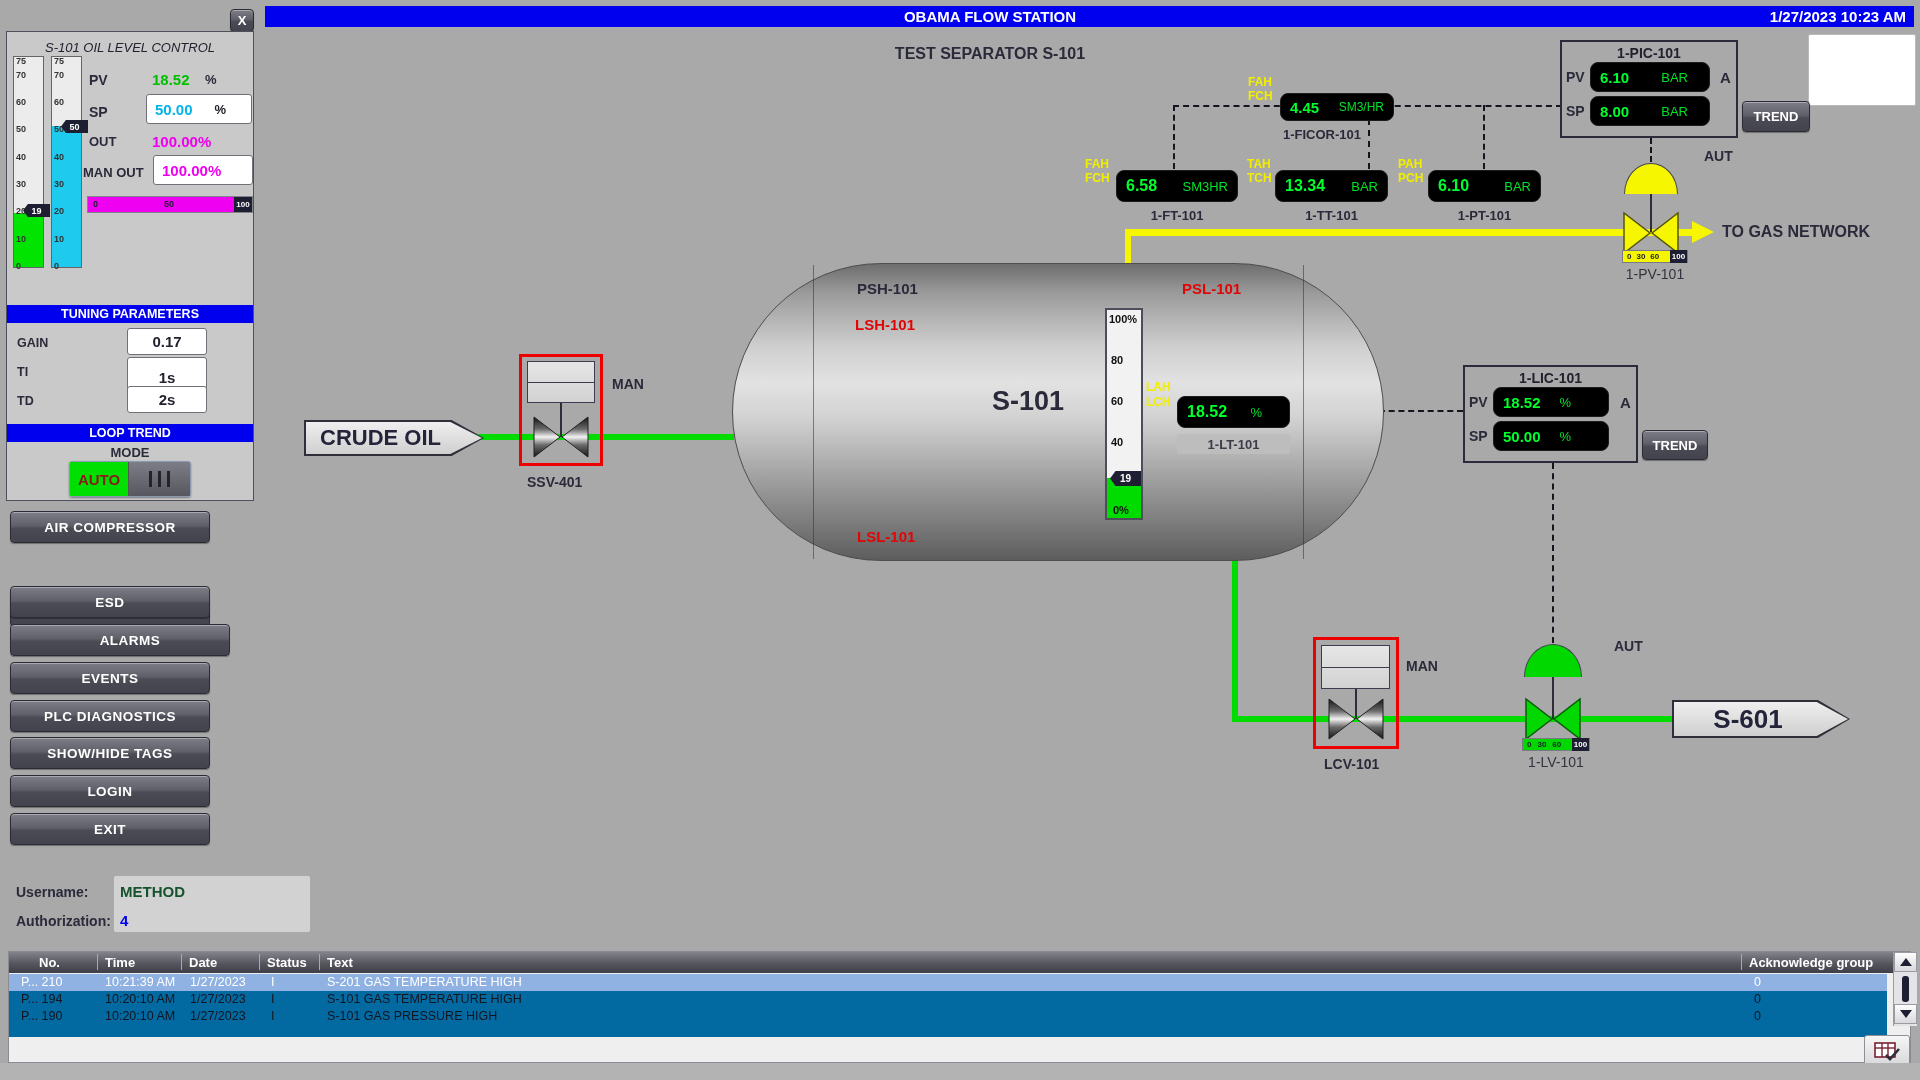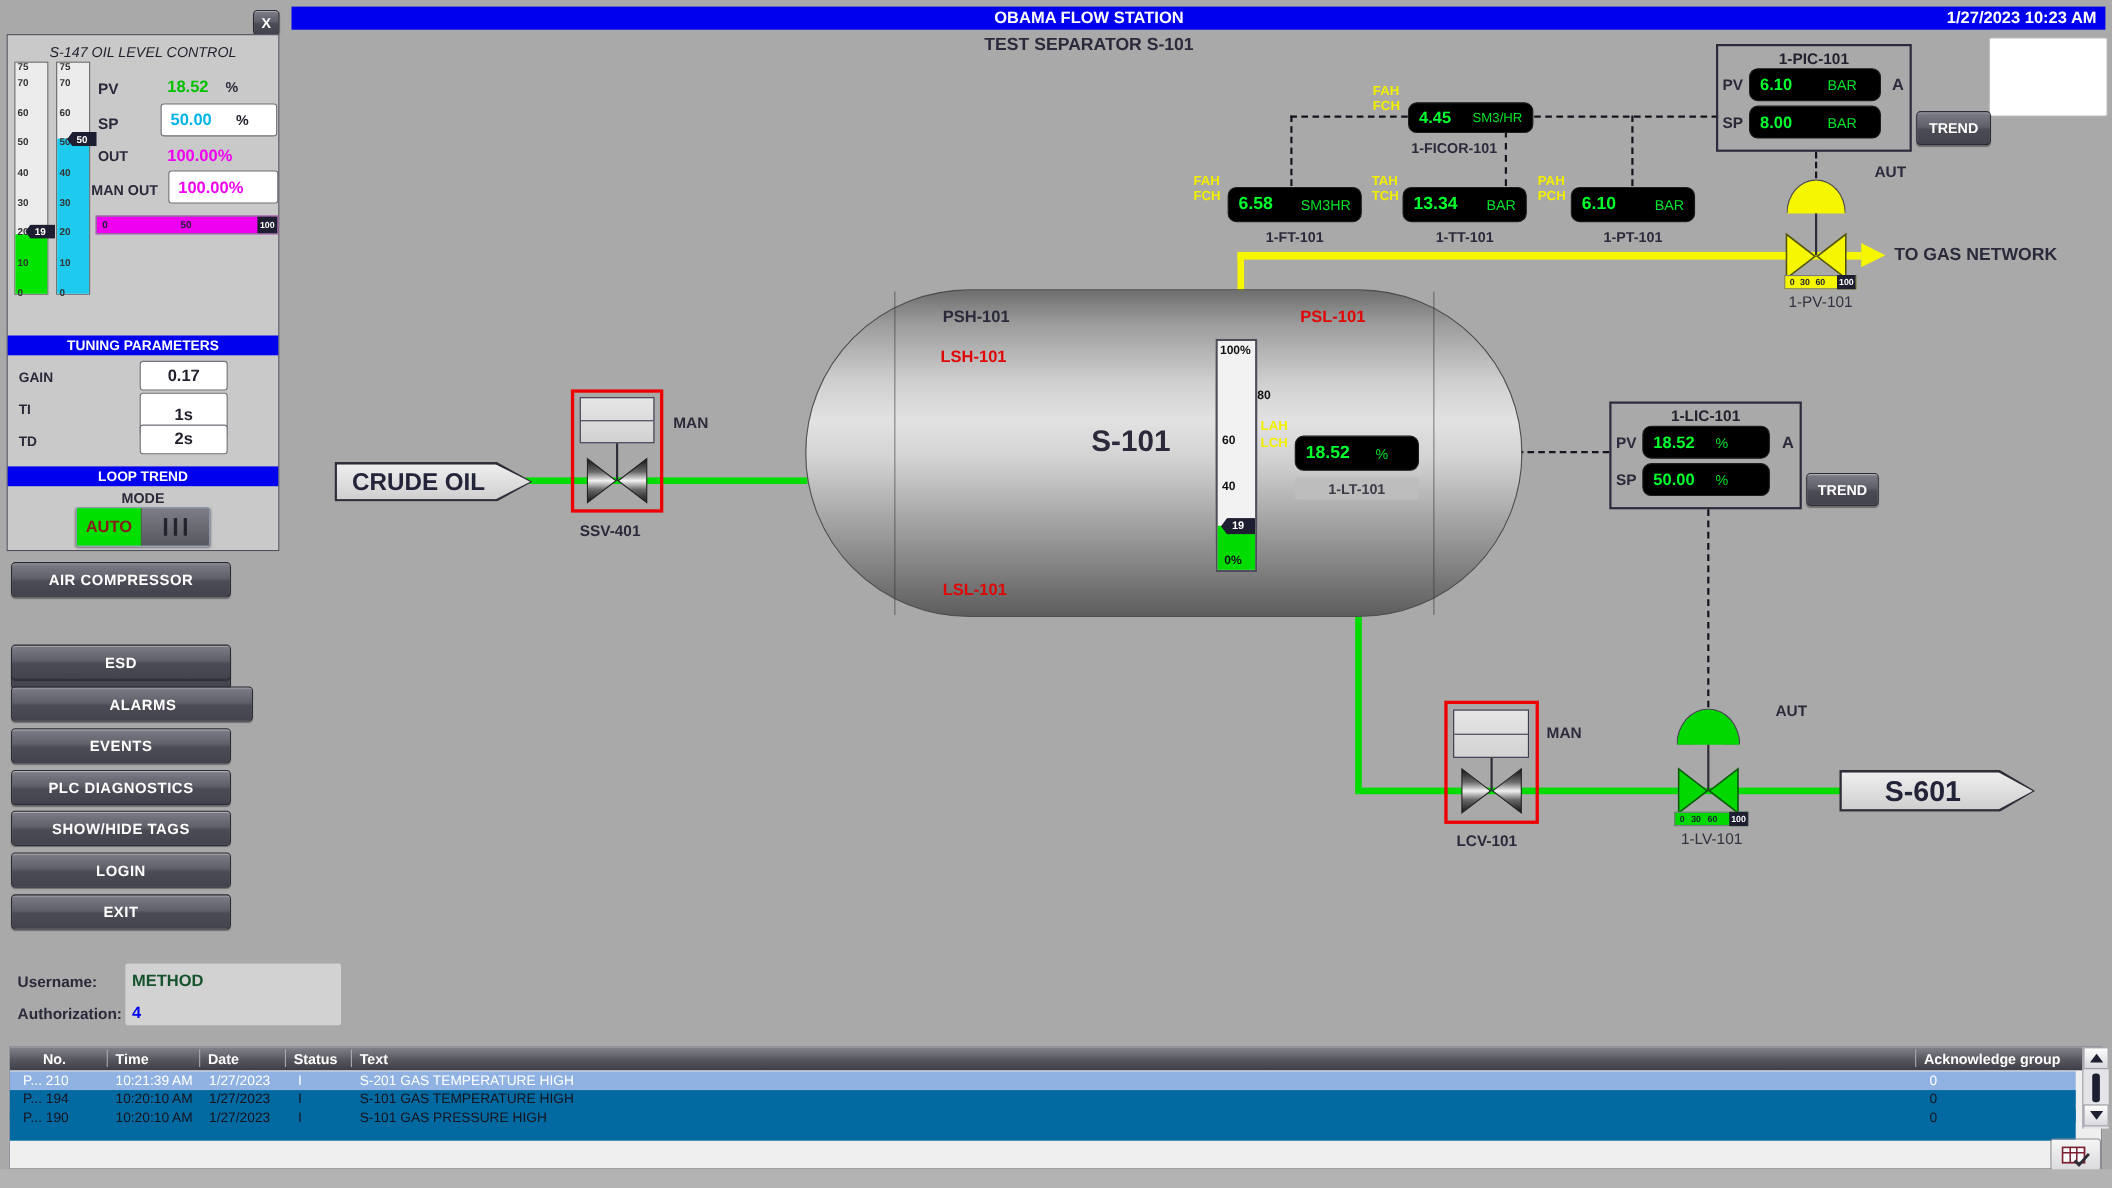--- a/index.html
+++ b/index.html
@@ -75,29 +75,29 @@
 </style>
 </head>
 <body>
 
 <div class="stage">
 
   <div class="abs bluebar" style="left:265px;top:6px;width:1649px;height:21px;font-size:15px;">
     <span style="position:absolute;left:0;width:1450px;text-align:center;">OBAMA FLOW STATION</span>
     <span style="position:absolute;right:8px;">1/27/2023 10:23 AM</span>
   </div>
-  <div class="abs dk" style="left:865px;top:32px;width:250px;text-align:center;font-size:16px;">TEST SEPARATOR S-101</div>
+  <div class="abs dk" style="left:865px;top:45px;width:250px;text-align:center;font-size:16px;">TEST SEPARATOR S-101</div>
   <div class="abs whitebox" style="left:1808px;top:34px;width:106px;height:70px;border-color:#bbb;"></div>
 
   <div class="abs btn3d" style="left:230px;top:9px;width:22px;height:21px;font-size:13px;">
     <span>X</span>
   </div>
 
   <div class="panel">
-    <div class="abs" style="left:0;top:8px;width:100%;text-align:center;font-style:italic;font-size:13px;color:#22222e;">S-147 OIL LEVEL CONTROL</div>
+    <div class="abs" style="left:0;top:8px;width:100%;text-align:center;font-style:italic;font-size:13px;color:#22222e;">S-101 OIL LEVEL CONTROL</div>
 
     <div class="scalebar" id="scale-pv" style="left:6px;top:24px;">
       <div class="fill" style="height:54px;background:#00e400;"></div>
     <span class="tick" style="top: -1px;">75</span>
         <span class="tick" style="top: 12.6667px;">70</span>
         <span class="tick" style="top: 40px;">60</span>
         <span class="tick" style="top: 67.3333px;">50</span>
         <span class="tick" style="top: 94.6667px;">40</span>
         <span class="tick" style="top: 122px;">30</span>
         <span class="tick" style="top: 149.333px;">20</span>
@@ -218,21 +218,21 @@
     <div class="abs" style="left:570px;top:1px;width:1px;height:294px;background:rgba(50,50,60,.55);"></div>
   </div>
   <div class="dk" style="left:857px;top:280px;font-size:15px;">PSH-101</div>
   <div class="dk red" style="left:1182px;top:280px;font-size:15px;">PSL-101</div>
   <div class="dk red" style="left:855px;top:316px;font-size:15px;">LSH-101</div>
   <div class="dk red" style="left:857px;top:528px;font-size:15px;">LSL-101</div>
   <div class="dk" style="left:992px;top:386px;font-size:27px;">S-101</div>
 
   <div class="abs" style="left:1105px;top:308px;width:38px;height:212px;background:#f2f2f2;border:2px solid #4e4e5a;box-sizing:border-box;">
     <span class="abs" style="left:2px;top:3px;font-size:11px;font-weight:bold;color:#111;">100%</span>
-    <span class="abs" style="left:4px;top:44px;font-size:11px;font-weight:bold;color:#111;margin-left:32px;">80</span>
+    <span class="abs" style="left:4px;top:44px;font-size:11px;font-weight:bold;color:#111;">80</span>
     <span class="abs" style="left:4px;top:85px;font-size:11px;font-weight:bold;color:#111;">60</span>
     <span class="abs" style="left:4px;top:126px;font-size:11px;font-weight:bold;color:#111;">40</span>
     <div class="abs" style="left:0;bottom:0;width:100%;height:40px;background:#00dc00;"></div>
     <div class="tag" style="left:3px;top:161px;width:31px;height:15px;font-size:10px;">19</div>
     <span class="abs" style="left:6px;bottom:2px;font-size:11px;font-weight:bold;color:#111;">0%</span>
   </div>
   <div class="ylbl" style="left:1146px;top:381px;">LAH</div>
   <div class="ylbl" style="left:1146px;top:396px;">LCH</div>
   <div class="disp" style="left:1177px;top:396px;width:113px;height:32px;">
     <span class="v">18.52</span>

